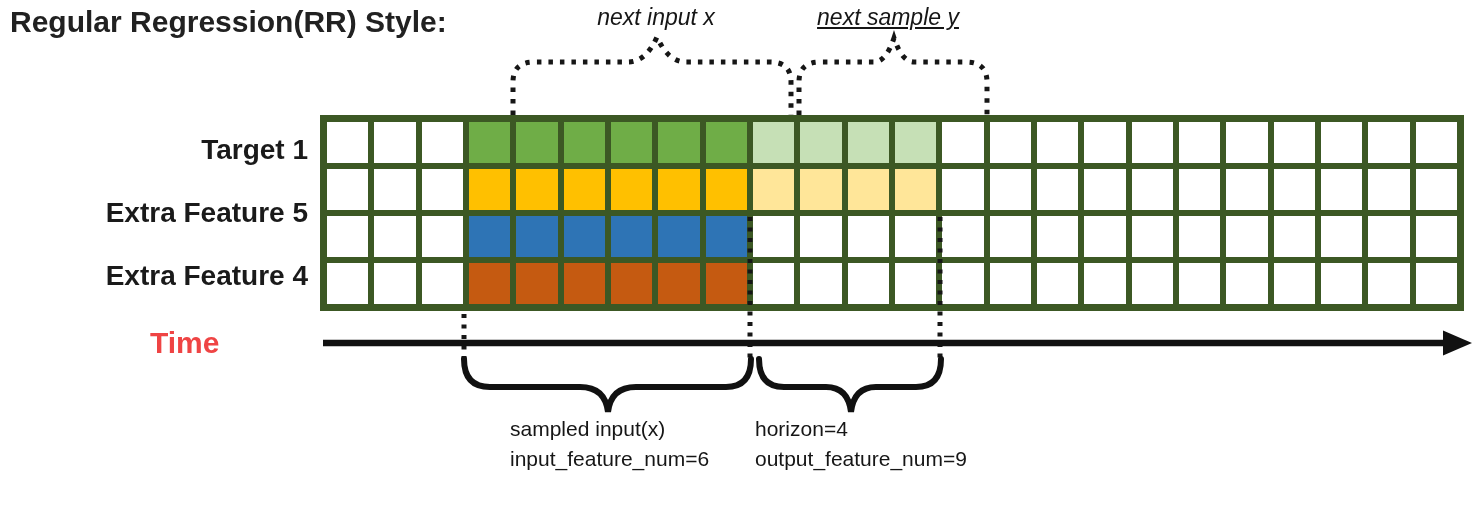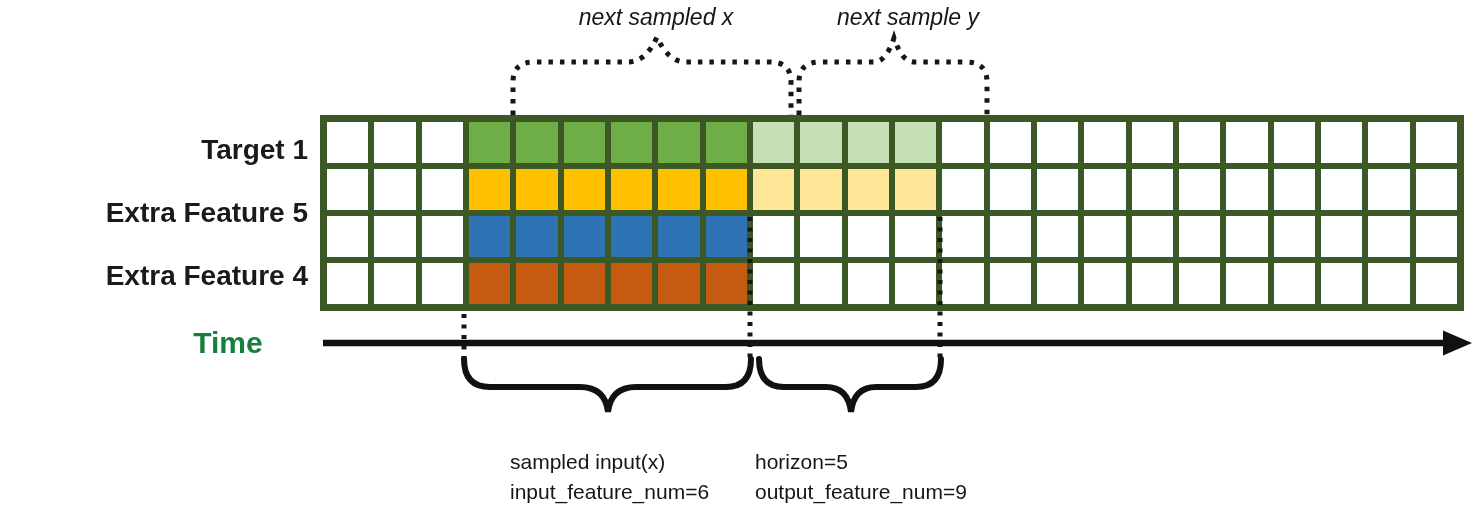--- a/index.html
+++ b/index.html
@@ -17,21 +17,21 @@
     font-size:30px;font-weight:bold;
     letter-spacing:0px;
     color:#212121;
   }
   .brace-label{
     font-size:23px;font-style:italic;font-weight:500;
     top:4px;text-align:center;width:240px;
     color:#161616;
   }
   #next-x-label{left:536px;}
-  #next-y-label{left:788px;}
+  #next-y-label{left:768px;text-decoration:underline;}
   #svg-overlay{left:0;top:0;z-index:3;pointer-events:none;}
   #sample-grid{
     left:320px;top:115px;
     width:1144px;height:196px;
     box-sizing:border-box;
     padding:7px;
     display:grid;
     grid-template-columns:repeat(24,1fr);
     grid-template-rows:repeat(4,1fr);
     gap:6px;
@@ -45,44 +45,44 @@
     display:flex;flex-direction:column;gap:6px;
     z-index:2;
   }
   .row-label{
     flex:1;display:flex;align-items:center;justify-content:flex-end;
     font-size:28px;font-weight:bold;color:#1a1a1a;
     white-space:nowrap;
   }
   #time-label{
     left:150px;top:325px;width:156px;height:36px;
-    text-align:center;
-    font-size:30px;font-weight:bold;color:#15803d;
+    text-align:left;
+    font-size:30px;font-weight:bold;color:#ef4444;
     line-height:36px;
     z-index:2;
   }
   .note-block{
     top:414px;
     font-size:21px;font-weight:500;
     line-height:29.5px;
     color:#161616;
     z-index:2;
     white-space:nowrap;
-    margin-top:33px;
   }
   #input-note{left:510px;}
   #output-note{left:755px;}
 </style>
 </head>
 <body>
 
 <div id="canvas">
 
-
-  <div class="abs brace-label" id="next-x-label">next sampled x</div>
+  <div class="abs" id="title">Regular Regression(RR) Style:</div>
+
+  <div class="abs brace-label" id="next-x-label">next input x</div>
   <div class="abs brace-label" id="next-y-label">next sample y</div>
 
   <div class="abs" id="row-labels">
       <div class="row-label">Target 1</div>
       <div class="row-label">Extra Feature 5</div>
       <div class="row-label">Extra Feature 4</div>
     </div>
 
   <div class="abs" id="sample-grid" style="background: rgb(60, 88, 36);">
       <div class="cell" style="background: rgb(255, 255, 255);"></div>
@@ -183,21 +183,21 @@
       <div class="cell" style="background: rgb(255, 255, 255);"></div>
     </div>
 
   <div class="abs" id="time-label">Time</div>
 
   <div class="abs note-block" id="input-note">
     <div>sampled input(x)</div>
     <div>input_feature_num=6</div>
   </div>
   <div class="abs note-block" id="output-note">
-    <div>horizon=5</div>
+    <div>horizon=4</div>
     <div>output_feature_num=9</div>
   </div>
 
   <svg id="svg-overlay" class="abs" width="1476" height="516" viewBox="0 0 1476 516">
 
     <path d="M 513 115 L 513 82 Q 513 62 534 62 L 628 62 Q 646 62 657 37 Q 668 62 686 62 L 770 62 Q 791 62 791 82 L 791 115" fill="none" stroke="#161616" stroke-width="5" stroke-dasharray="4.5 7"></path>
 
     <path d="M 799 115 L 799 82 Q 799 62 820 62 L 874 62 Q 886 62 894 38 Q 902 62 914 62 L 966 62 Q 987 62 987 82 L 987 115" fill="none" stroke="#161616" stroke-width="5" stroke-dasharray="4.5 7"></path>
 
     <path d="M 464 314 L 464 360" fill="none" stroke="#161616" stroke-width="5" stroke-dasharray="4 6.5"></path>

